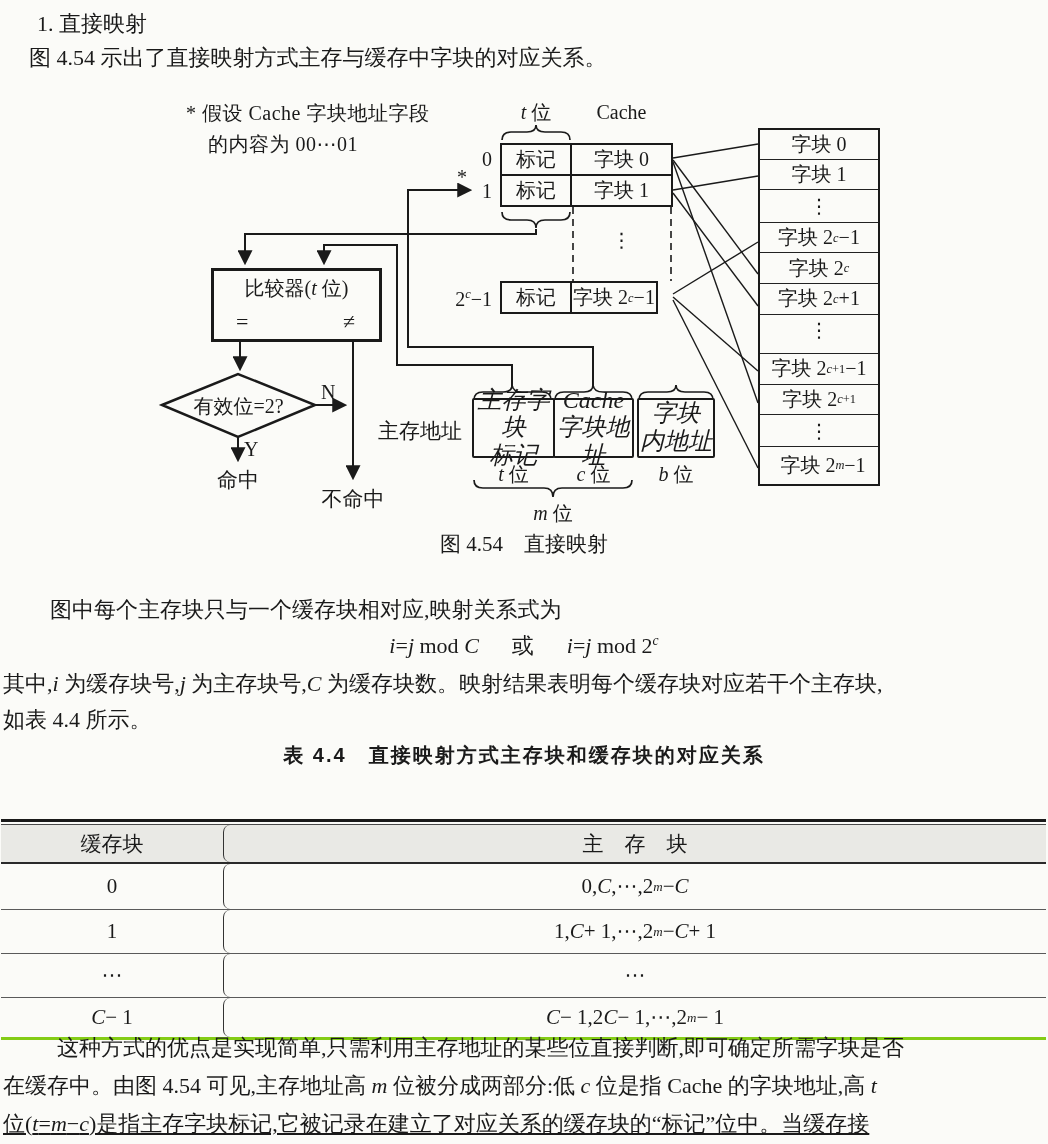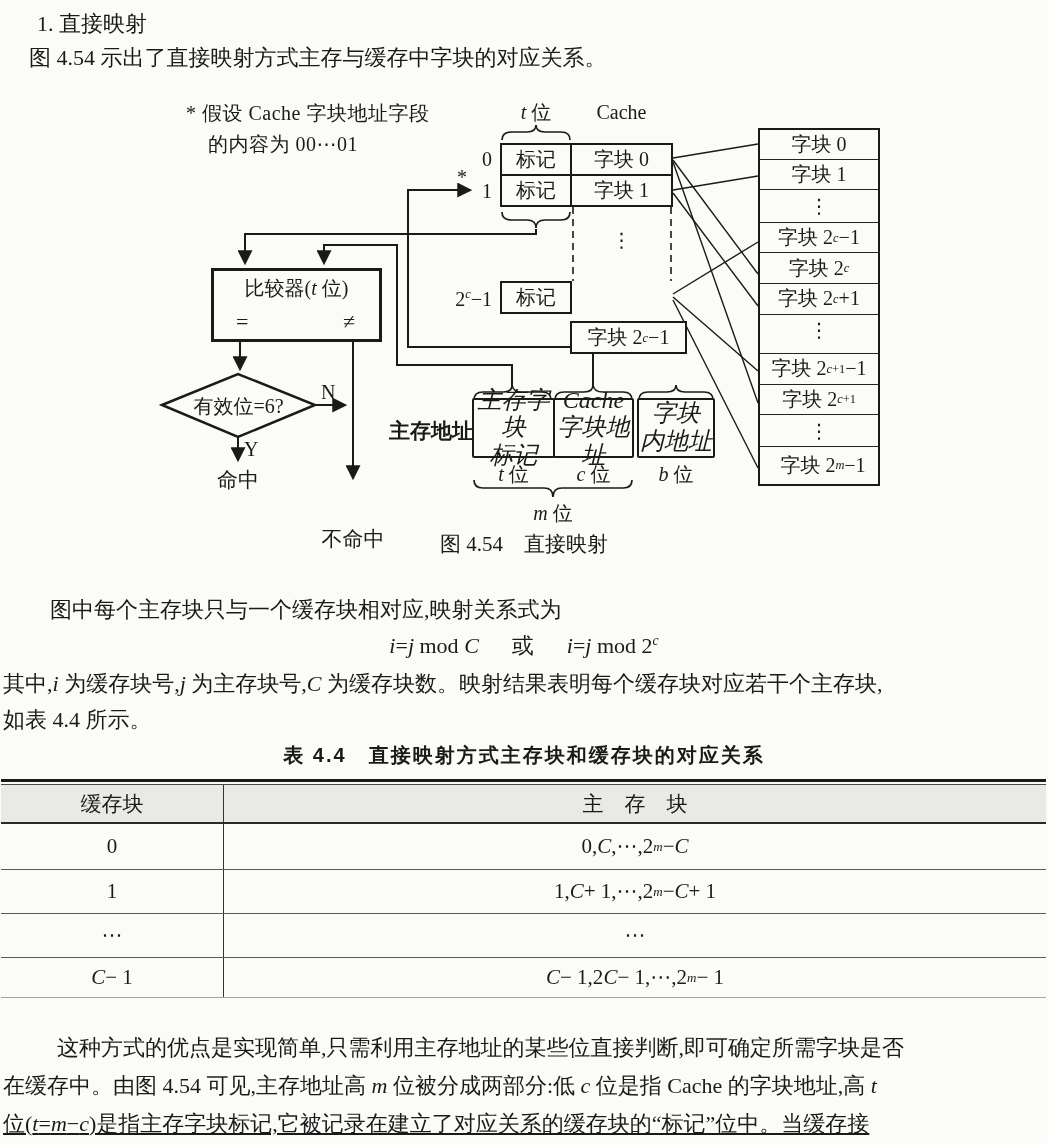--- a/index.html
+++ b/index.html
@@ -49,30 +49,30 @@
   }
   .mem-row{
     box-sizing:border-box;border-top:1.5px solid #222;
     display:flex;align-items:center;justify-content:center;
     font-size:20px;white-space:nowrap;
   }
   .mem-row:first-child{border-top:none;}
   .vdots{font-size:20px;letter-spacing:0;line-height:1;}
 
   
-  .t44{position:absolute;left:1px;top:779px;width:1045px;border-bottom:1px solid #84cc16;}
+  .t44{position:absolute;left:1px;top:819px;width:1045px;border-bottom:3px solid #84cc16;}
   .t44-top{height:6px;border-top:3px solid #1a1a1a;border-bottom:1px solid #4a4a4a;box-sizing:border-box;}
   .t44-row{display:flex;box-sizing:border-box;}
   .t44-header{height:39px;background:#e9e9e5;border-bottom:2px solid #2a2a2a;}
   .t44-r1{height:45px;}
   .t44-r2{height:44px;border-top:1.5px solid #5a5a5a;}
   .t44-r3{height:44px;border-top:1.5px solid #5a5a5a;}
   .t44-r4{height:40px;border-top:1.5px solid #5a5a5a;}
   .t44-c1{width:222px;box-sizing:border-box;display:flex;align-items:center;justify-content:center;font-size:21px;}
-  .t44-c2{flex:1;border-left:1.5px solid #333;box-sizing:border-box;display:flex;align-items:center;justify-content:center;font-size:21px;}
+  .t44-c2{flex:1;border-left:1.5px solid #333;box-sizing:border-box;display:flex;align-items:center;justify-content:center;font-size:21px;border-radius:7px;}
   .t44-title{
     position:absolute;left:0;top:742px;width:1048px;text-align:center;
     font-family:"Liberation Sans","DejaVu Sans",sans-serif;font-weight:700;
     font-size:20px;letter-spacing:2px;
   }
 </style>
 </head>
 <body>
 
 <div class="page">
@@ -134,36 +134,36 @@
   <div class="abs fig-txt right" style="left:448px;top:147px;width:44px;">0</div>
   <div class="abs fig-txt right" style="left:448px;top:179px;width:44px;">1</div>
   <div class="abs fig-txt center" style="left:452px;top:165px;width:20px;">*</div>
   <div class="abs fig-txt right" style="left:400px;top:287px;width:92px;">2<sup><i>c</i></sup>−1</div>
 
   <div class="cellbox" style="left:500px;top:143px;width:72px;height:33px;">标记</div>
   <div class="cellbox" style="left:570px;top:143px;width:103px;height:33px;">字块 0</div>
   <div class="cellbox" style="left:500px;top:174px;width:72px;height:33px;">标记</div>
   <div class="cellbox" style="left:570px;top:174px;width:103px;height:33px;">字块 1</div>
   <div class="cellbox" style="left:500px;top:281px;width:72px;height:33px;">标记</div>
-  <div class="cellbox" style="left:570px;top:281px;width:117px;height:33px;margin-top:40px;">字块 2<sup><i>c</i></sup>−1</div>
+  <div class="cellbox" style="left:570px;top:281px;width:88px;height:33px;">字块 2<sup><i>c</i></sup>−1</div>
   <div class="abs fig-txt center vdots" style="left:570px;top:230px;width:103px;">⋮</div>
 
   <div class="cmpbox">
     <div class="cmp-title">比较器(<i>t</i> 位)</div>
     <div class="cmp-eq">=</div>
     <div class="cmp-neq">≠</div>
   </div>
 
-  <div class="abs fig-txt center" style="left:170px;top:394px;width:137px;">有效位=6?</div>
+  <div class="abs fig-txt center" style="left:170px;top:394px;width:137px;">有效位=2?</div>
   <div class="abs fig-txt" style="left:321px;top:380px;">N</div>
   <div class="abs fig-txt" style="left:244px;top:437px;">Y</div>
   <div class="abs center" style="left:193px;top:466px;width:90px;font-size:21px;">命中</div>
-  <div class="abs center" style="left:308px;top:485px;width:90px;font-size:21px;margin-top:40px;">不命中</div>
-
-  <div class="abs" style="left:389px;top:417px;font-size:21px;font-weight:bold;">主存地址</div>
+  <div class="abs center" style="left:308px;top:485px;width:90px;font-size:21px;">不命中</div>
+
+  <div class="abs" style="left:378px;top:417px;font-size:21px;">主存地址</div>
   <div class="fieldbox" style="left:472px;top:398px;width:83px;height:60px;">主存字块<br>标记</div>
   <div class="fieldbox" style="left:553px;top:398px;width:81px;height:60px;">Cache<br>字块地址</div>
   <div class="fieldbox" style="left:637px;top:398px;width:78px;height:60px;">字块<br>内地址</div>
   <div class="abs fig-txt center" style="left:472px;top:462px;width:83px;"><i>t</i> 位</div>
   <div class="abs fig-txt center" style="left:553px;top:462px;width:81px;"><i>c</i> 位</div>
   <div class="abs fig-txt center" style="left:637px;top:462px;width:78px;"><i>b</i> 位</div>
   <div class="abs fig-txt center" style="left:513px;top:501px;width:80px;"><i>m</i> 位</div>
 
   <div class="abs center" style="left:758px;top:98px;width:122px;font-size:21px;margin-top:40px;">主存</div>
   <div class="mem">

